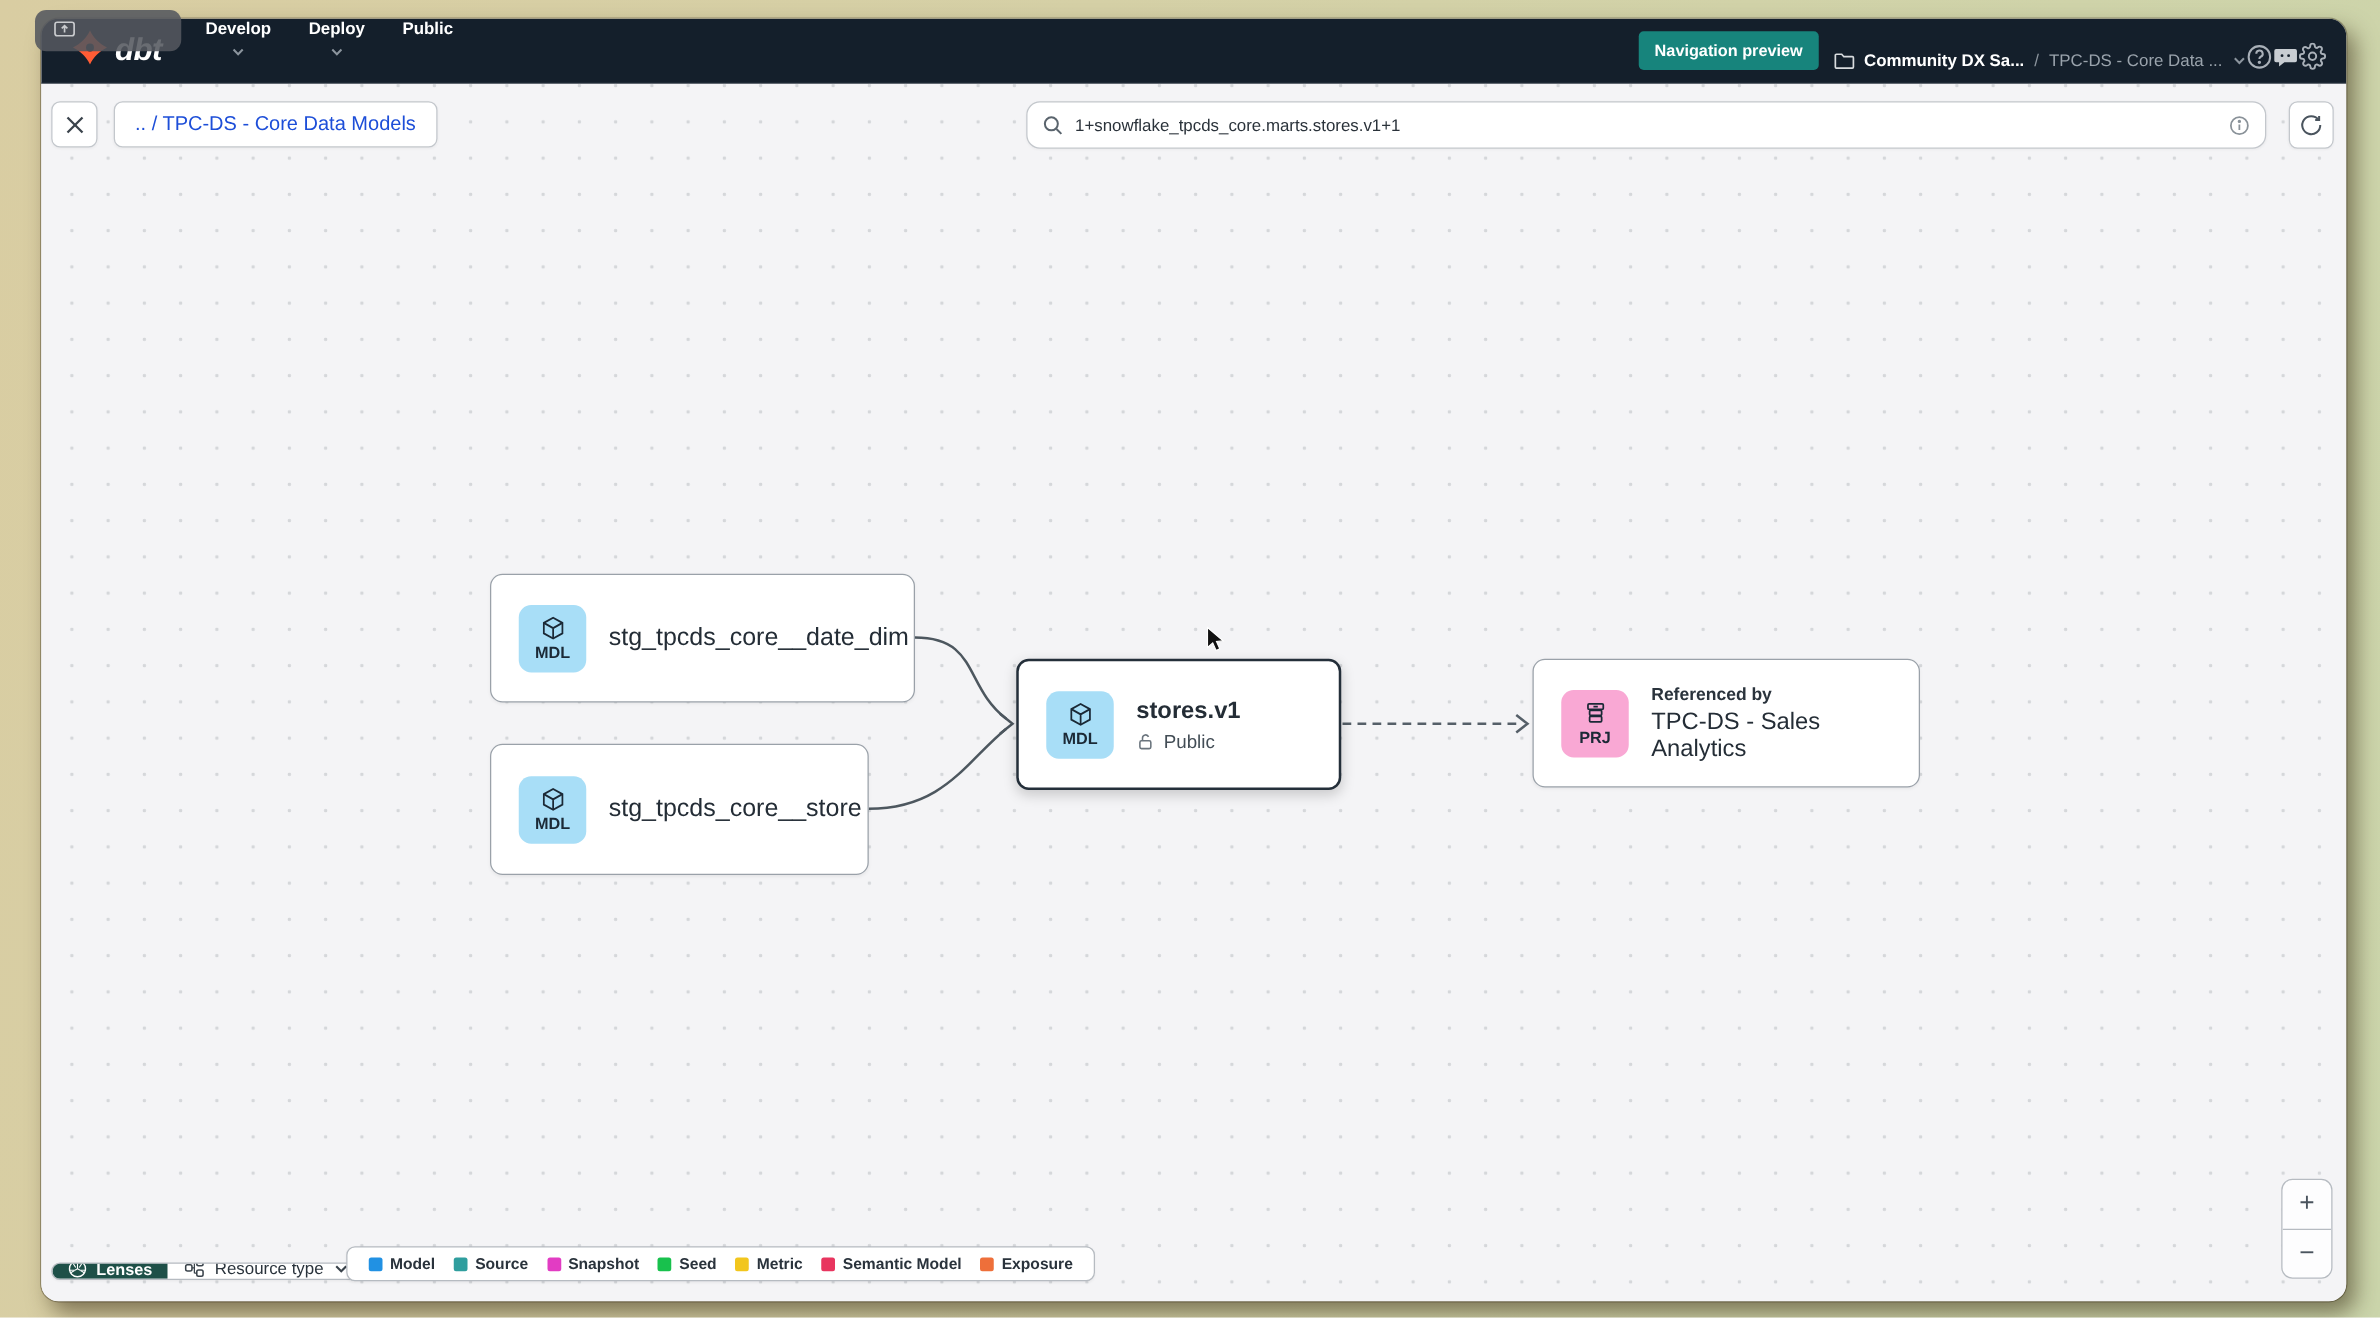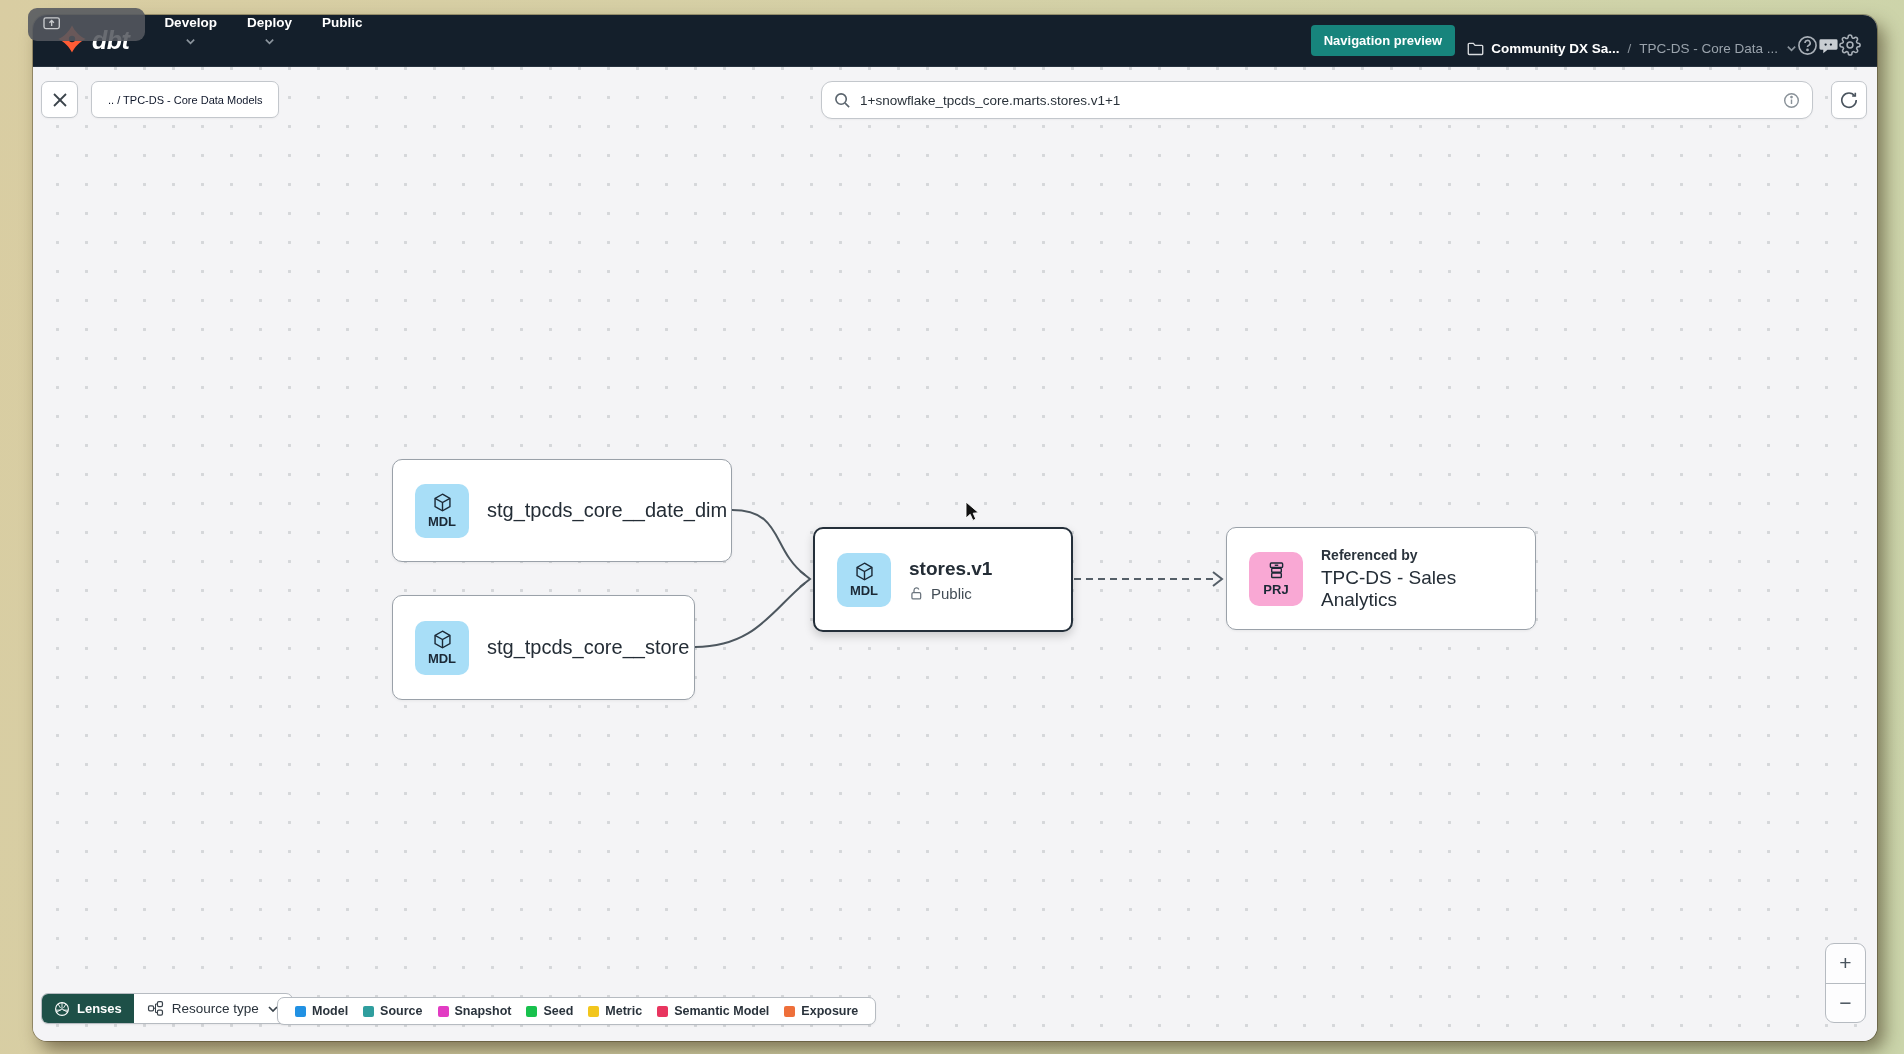--- a/index.html
+++ b/index.html
@@ -44,21 +44,21 @@
     background-size: 29px 29px; background-position: 10px 16px;
   }
 
   
   .btn-box {
     position:absolute; background:#fff; border:1px solid #c3c7cc; border-radius:7px;
     display:flex; align-items:center; justify-content:center; cursor:pointer;
     box-shadow:0 1px 2px rgba(0,0,0,.04);
   }
   .close-btn { left:8px; top:14px; width:37px; height:37px; }
-  .crumb-chip { left:58px; top:14px; height:37px; padding:0 16px; font-size:11px; color:#0f172a; }
+  .crumb-chip { left:58px; top:14px; height:37px; padding:0 16px; font-size:16px; color:#1d4ed8; }
   .search-box {
     position:absolute; left:788px; top:14px; width:992px; height:38px;
     background:#fff; border:1px solid #c3c7cc; border-radius:11px;
     display:flex; align-items:center; padding:0 12px; gap:9px;
     box-shadow:0 1px 2px rgba(0,0,0,.04);
   }
   .search-box input {
     flex:1; border:none; outline:none; font-family:"Liberation Sans",sans-serif;
     font-size:13.5px; color:#2a323a; background:transparent;
   }
@@ -84,23 +84,24 @@
   .node-sub svg { stroke:#6a747d; }
   .node-pre { font-size:14px; color:#2a333c; font-weight:700; margin-bottom:4px; }
   .ref-label { font-size:19px; color:#242d36; }
 
   .edges { position:absolute; inset:0; width:100%; height:100%; pointer-events:none; }
 
   .cursor { position:absolute; left:932px; top:434px; pointer-events:none; }
 
   
   .lens-group {
-    position:absolute; left:8px; bottom:17px; height:31px; display:flex;
+    position:absolute; left:8px; bottom:17px; height:14px; display:flex;
     border:1px solid #b6bbc1; border-radius:7px; overflow:hidden; background:#fff;
     box-shadow:0 1px 2px rgba(0,0,0,.05);
+    align-items:flex-end;
   }
   .lenses-btn { background:#1e5048; color:#fff; display:flex; align-items:center; gap:7px;
     padding:0 12px; font-size:13px; font-weight:700; cursor:pointer; }
   .resource-btn { display:flex; align-items:center; gap:8px; padding:0 13px;
     font-size:13.5px; color:#2a333c; cursor:pointer; }
   .legend {
     position:absolute; left:244px; bottom:16px; height:28px; background:#fff;
     border:1px solid #b6bbc1; border-radius:7px; display:flex; align-items:center;
     gap:15px; padding:0 17px; box-shadow:0 1px 2px rgba(0,0,0,.05);
   }

